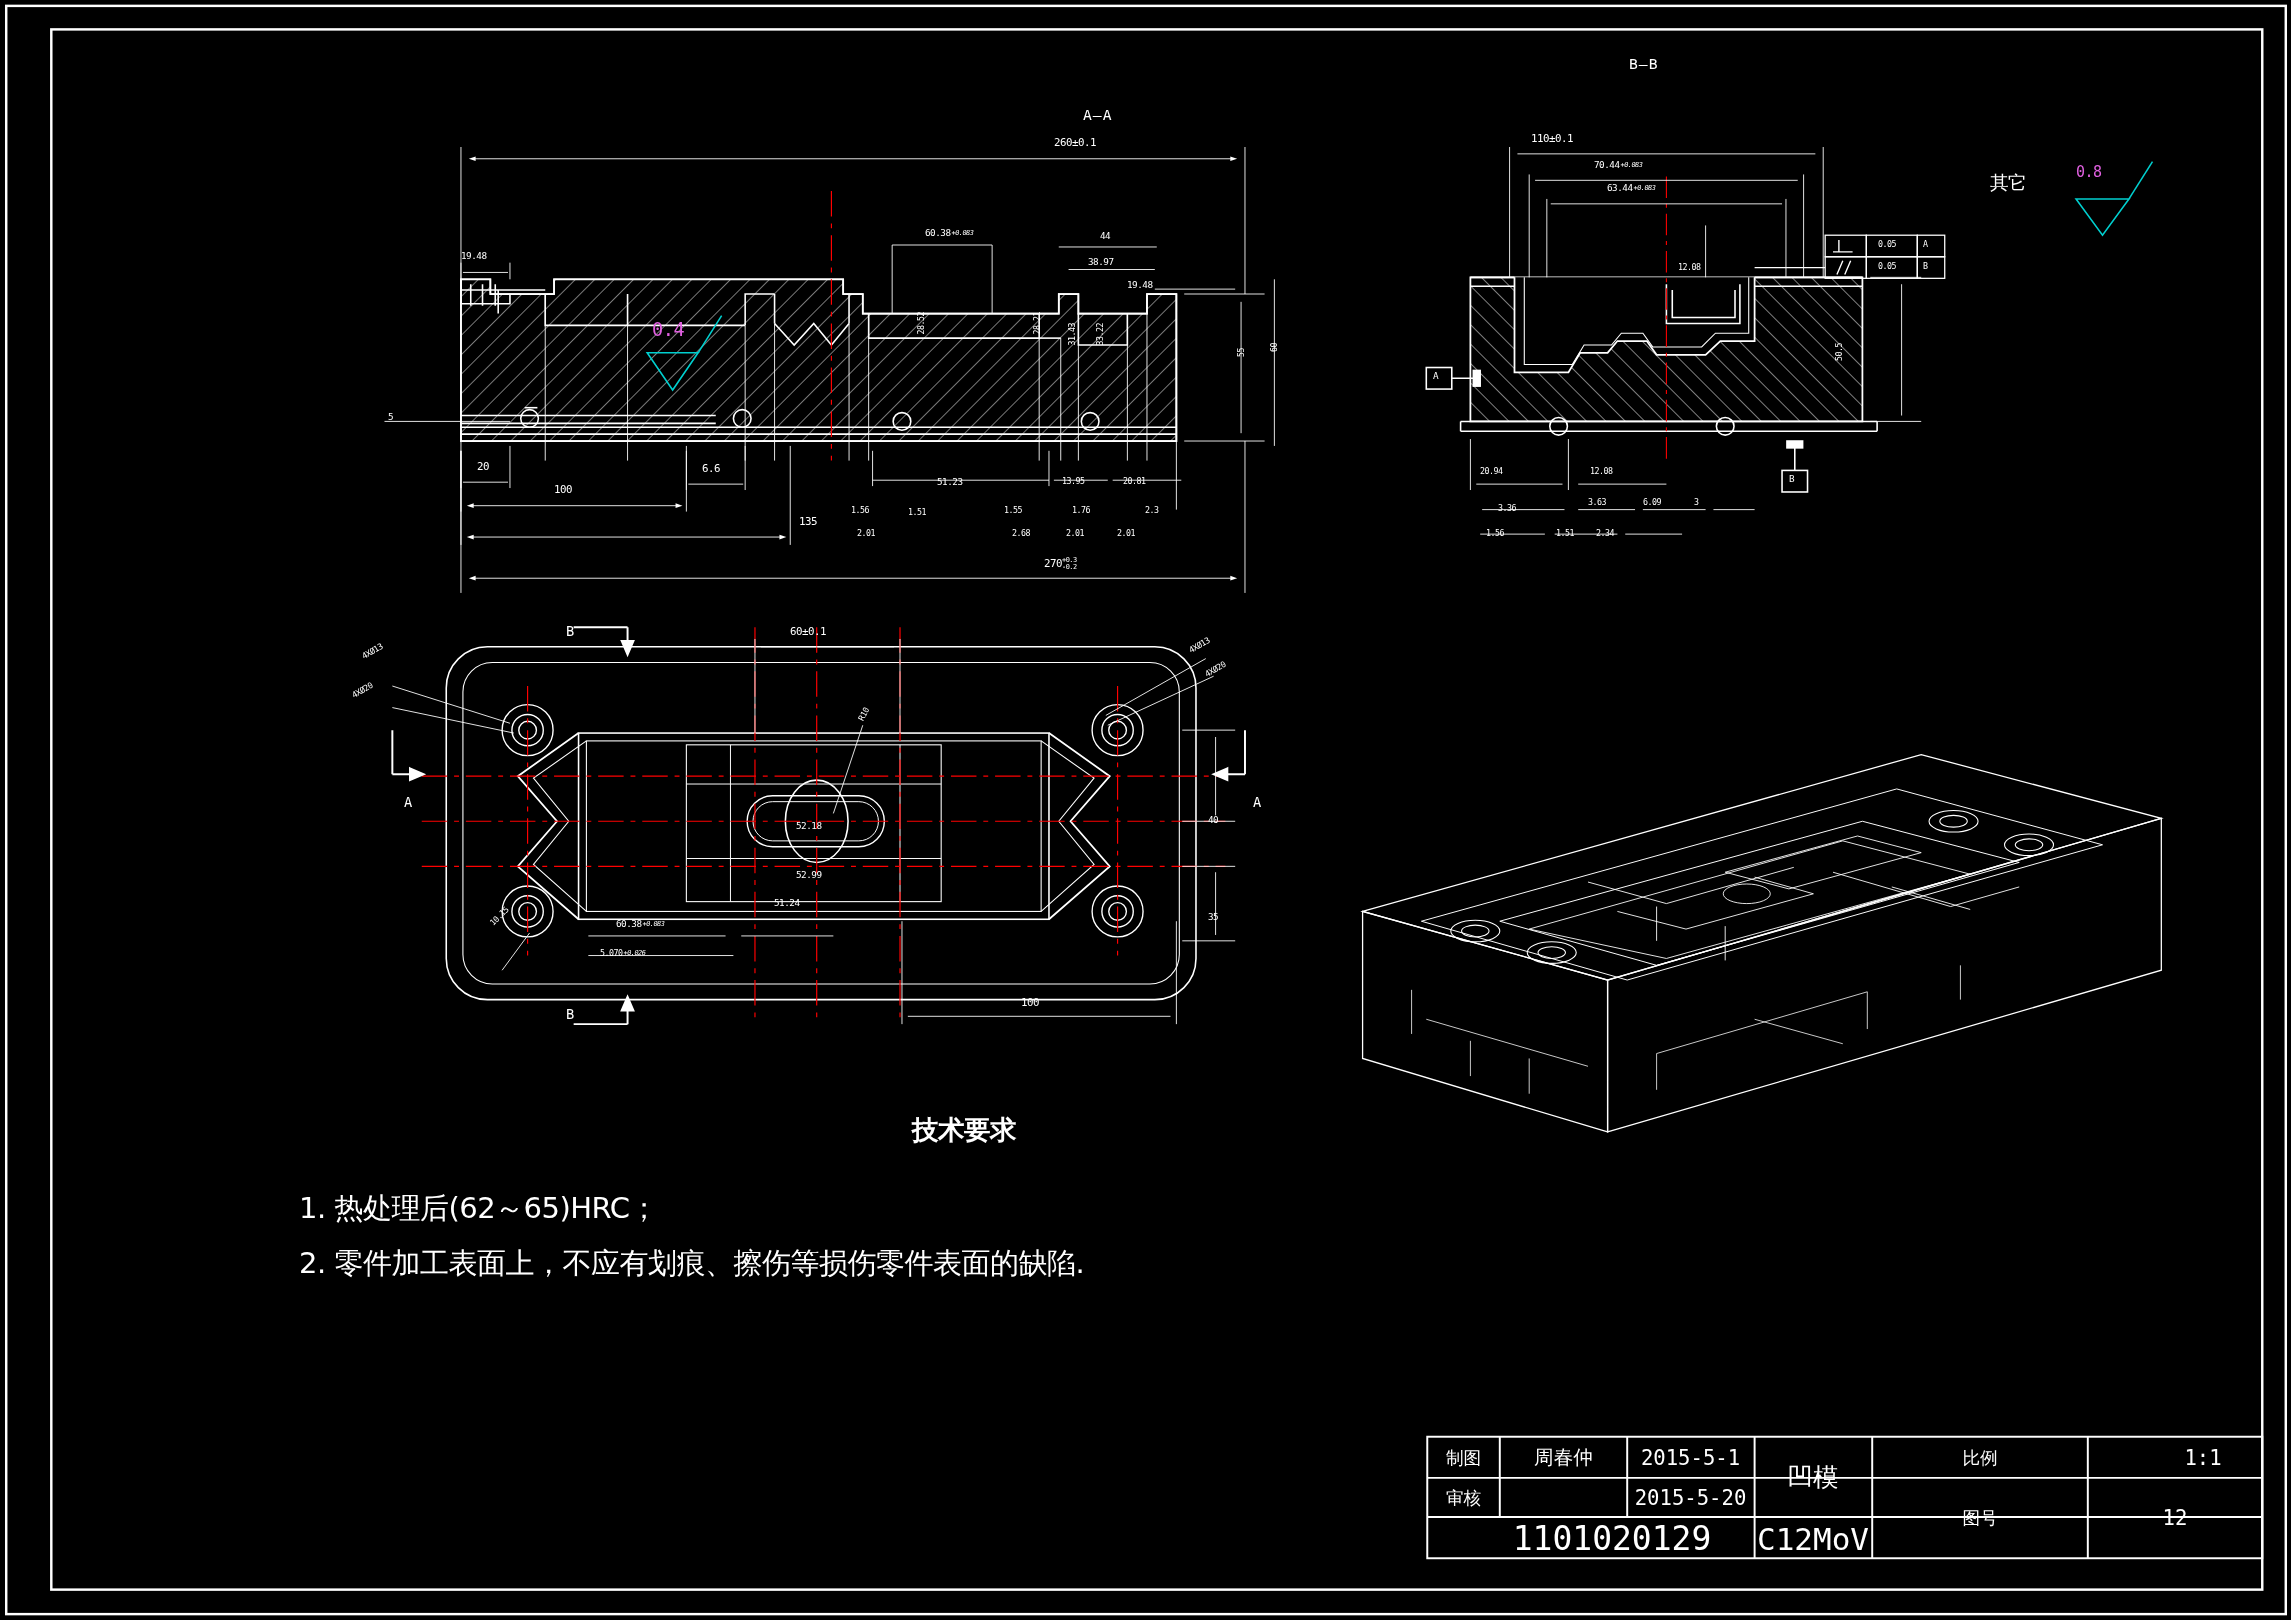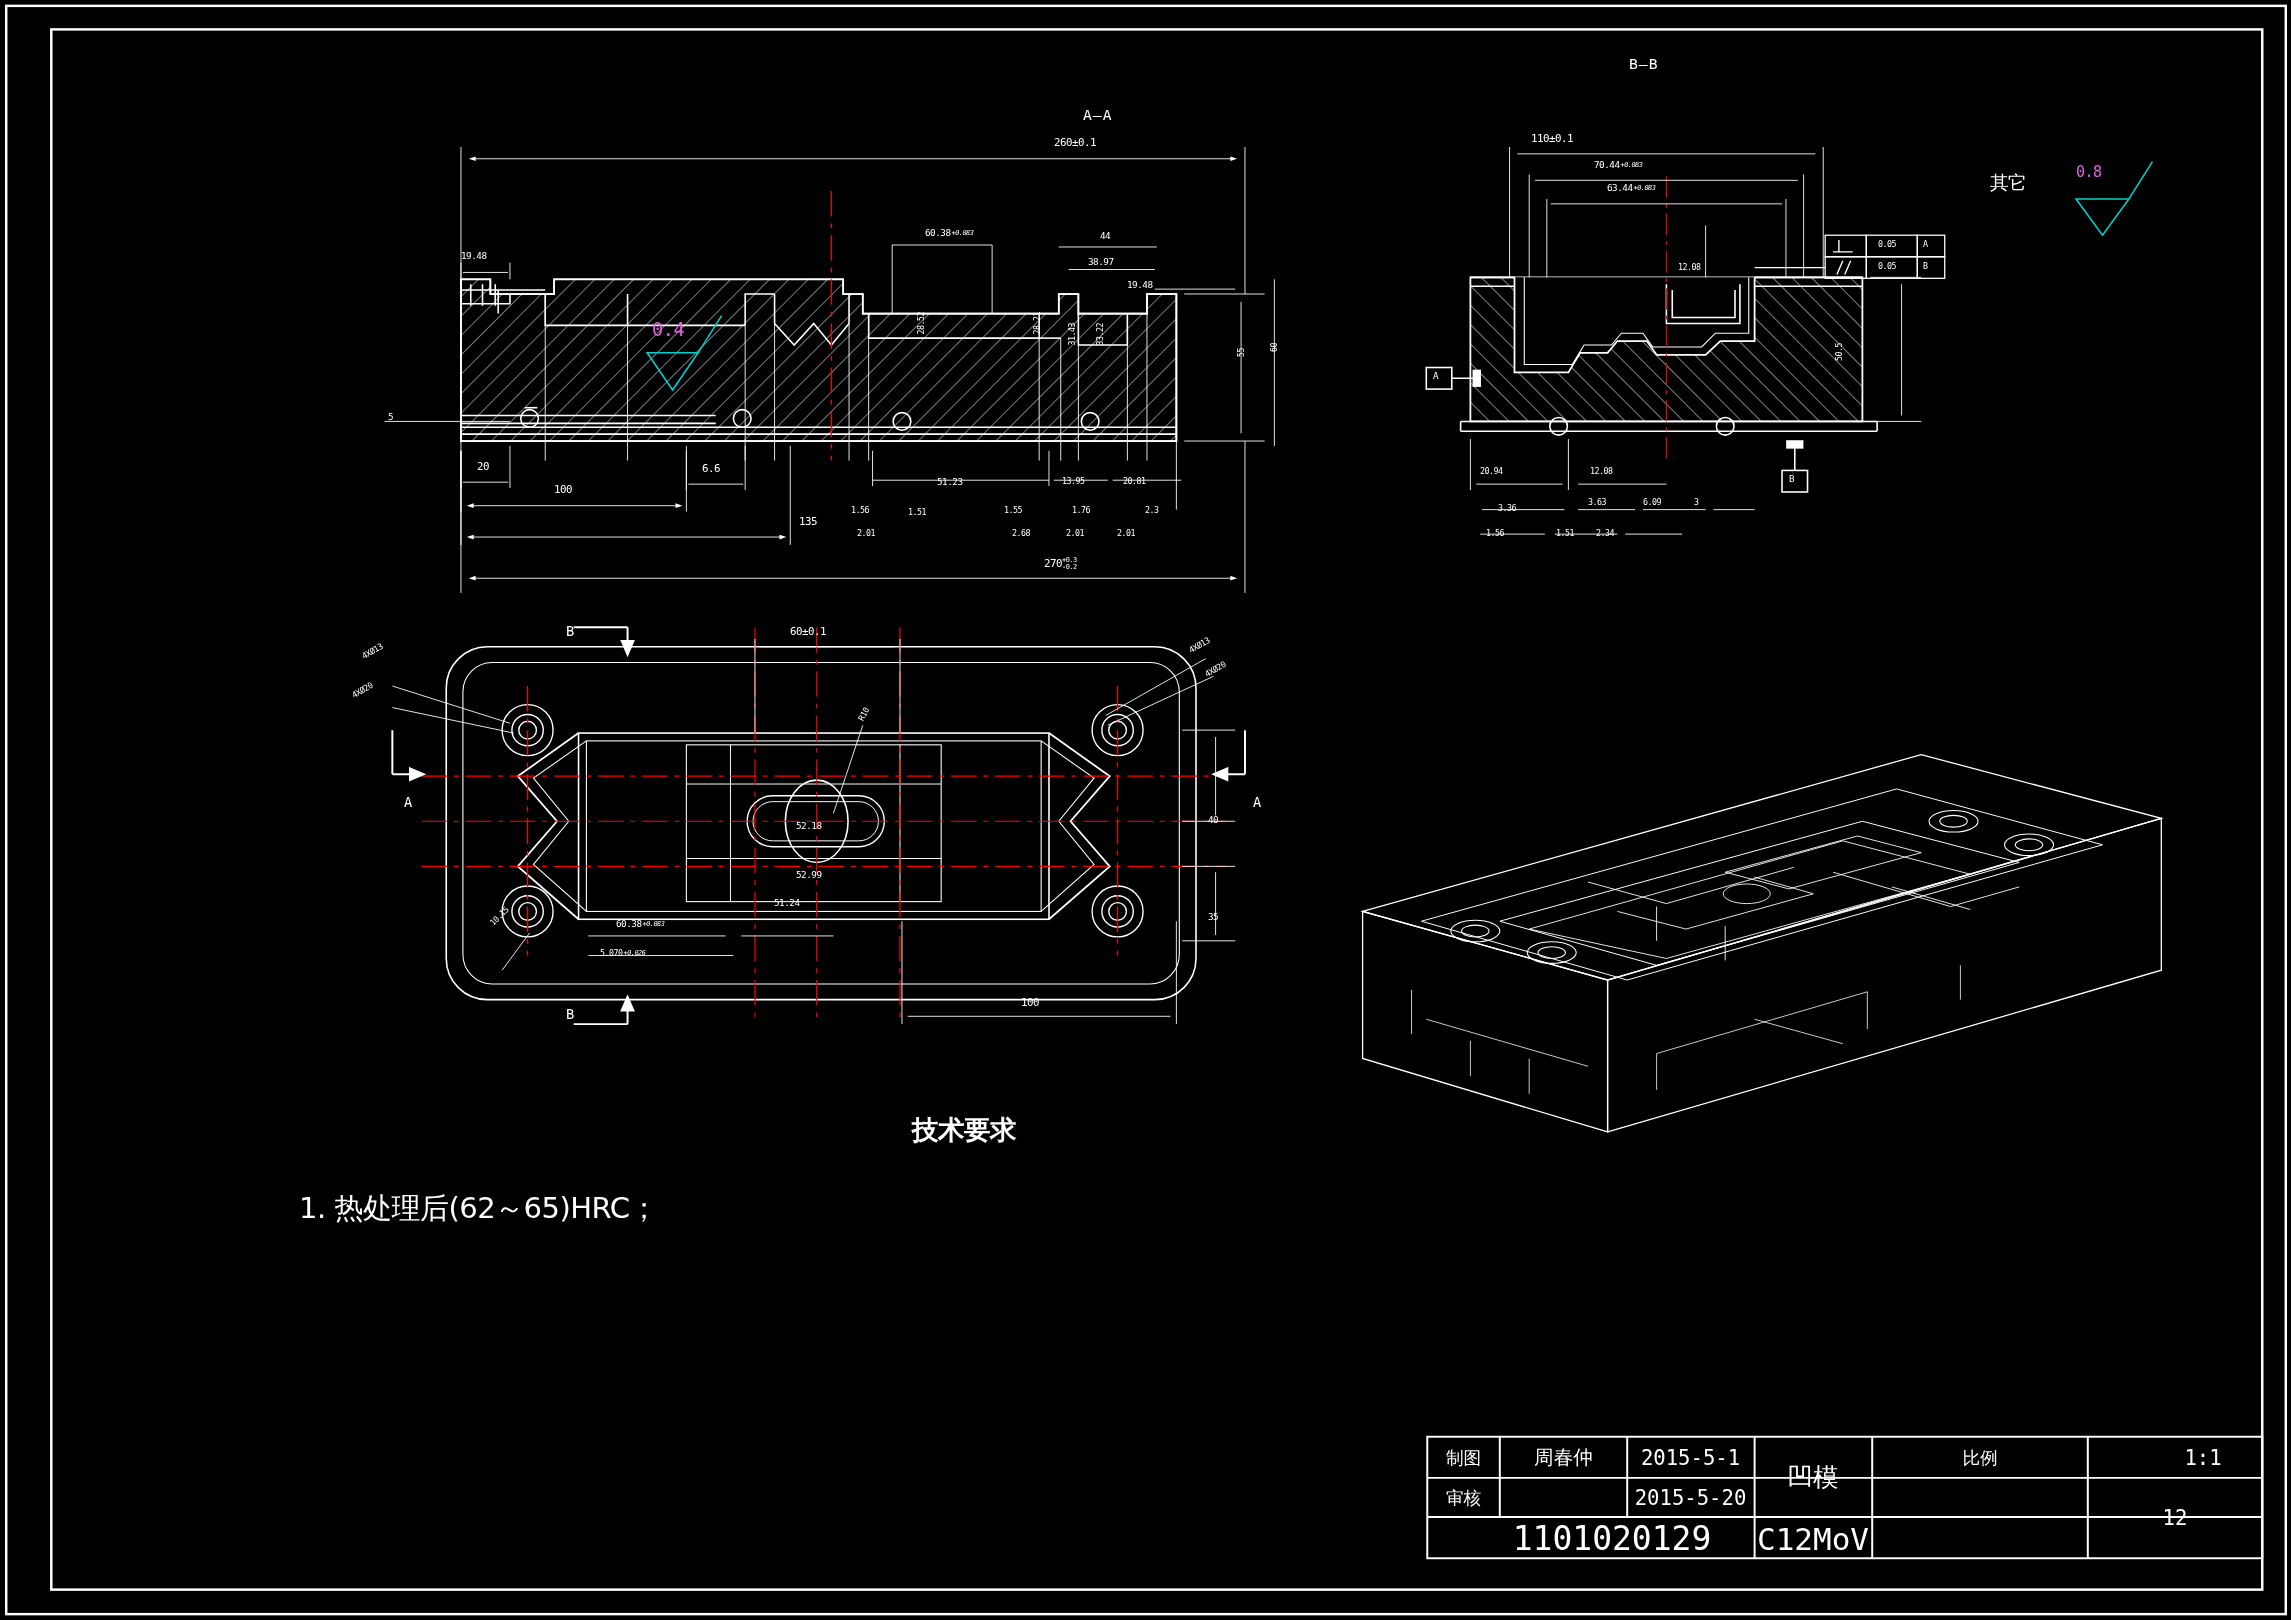--- a/index.html
+++ b/index.html
@@ -450,28 +450,30 @@
 <div class="lbl dim9" style="left:1208px;top:815px;">40</div>
 <div class="lbl dim9" style="left:1208px;top:912px;">35</div>
 <div class="lbl dim8" style="left:361px;top:647px;transform:rotate(-30deg);">4XØ13</div>
 <div class="lbl dim8" style="left:351px;top:686px;transform:rotate(-30deg);">4XØ20</div>
 <div class="lbl dim8" style="left:1188px;top:641px;transform:rotate(-30deg);">4XØ13</div>
 <div class="lbl dim8" style="left:1204px;top:665px;transform:rotate(-30deg);">4XØ20</div>
 <div class="lbl dim8" style="left:488px;top:912px;transform:rotate(-45deg);">10.15</div>
 
 <div class="lbl cn tech-title" style="left:912px;top:1117px;">技术要求</div>
 <div class="lbl cn tech-line" style="left:299px;top:1194px;">1. 热处理后(62～65)HRC；</div>
+<div class="lbl cn tech-line" style="left:299px;top:1249px;">2. 零件加工表面上，不应有划痕、擦伤等损伤零件表面的缺陷.</div>
 
 <div class="tb-cell cn" style="left:1427px;top:1437px;width:73px;height:41px;font-size:17.6px;">制图</div>
 <div class="tb-cell cn" style="left:1500px;top:1437px;width:127px;height:41px;font-size:19.6px;">周春仲</div>
 <div class="tb-cell" style="left:1627px;top:1437px;width:127px;height:41px;font-size:20.6px;">2015-5-1</div>
 <div class="tb-cell cn" style="left:1427px;top:1478px;width:73px;height:39px;font-size:17.6px;">审核</div>
 <div class="tb-cell cn" style="left:1500px;top:1478px;width:127px;height:39px;font-size:19.6px;"></div>
 <div class="tb-cell" style="left:1627px;top:1478px;width:127px;height:39px;font-size:20.6px;">2015-5-20</div>
 <div class="tb-cell cn" style="left:1754px;top:1437px;width:118px;height:80px;font-size:25.5px;">凹模</div>
 <div class="tb-cell cn" style="left:1872px;top:1437px;width:216px;height:41px;font-size:17.6px;">比例</div>
 <div class="tb-cell" style="left:2088px;top:1437px;width:174px;height:41px;font-size:20.6px;margin-left:28px;">1:1</div>
+<div class="tb-cell cn" style="left:1872px;top:1478px;width:216px;height:80px;font-size:17.6px;">图号</div>
 <div class="tb-cell" style="left:2088px;top:1478px;width:174px;height:80px;font-size:20.6px;">12</div>
 <div class="tb-cell" style="left:1470px;top:1517px;width:284px;height:43px;font-size:33px;">1101020129</div>
 <div class="tb-cell" style="left:1754px;top:1517px;width:118px;height:43px;font-size:31px;">C12MoV</div>
 
 </div>
 
 
 </body></html>

